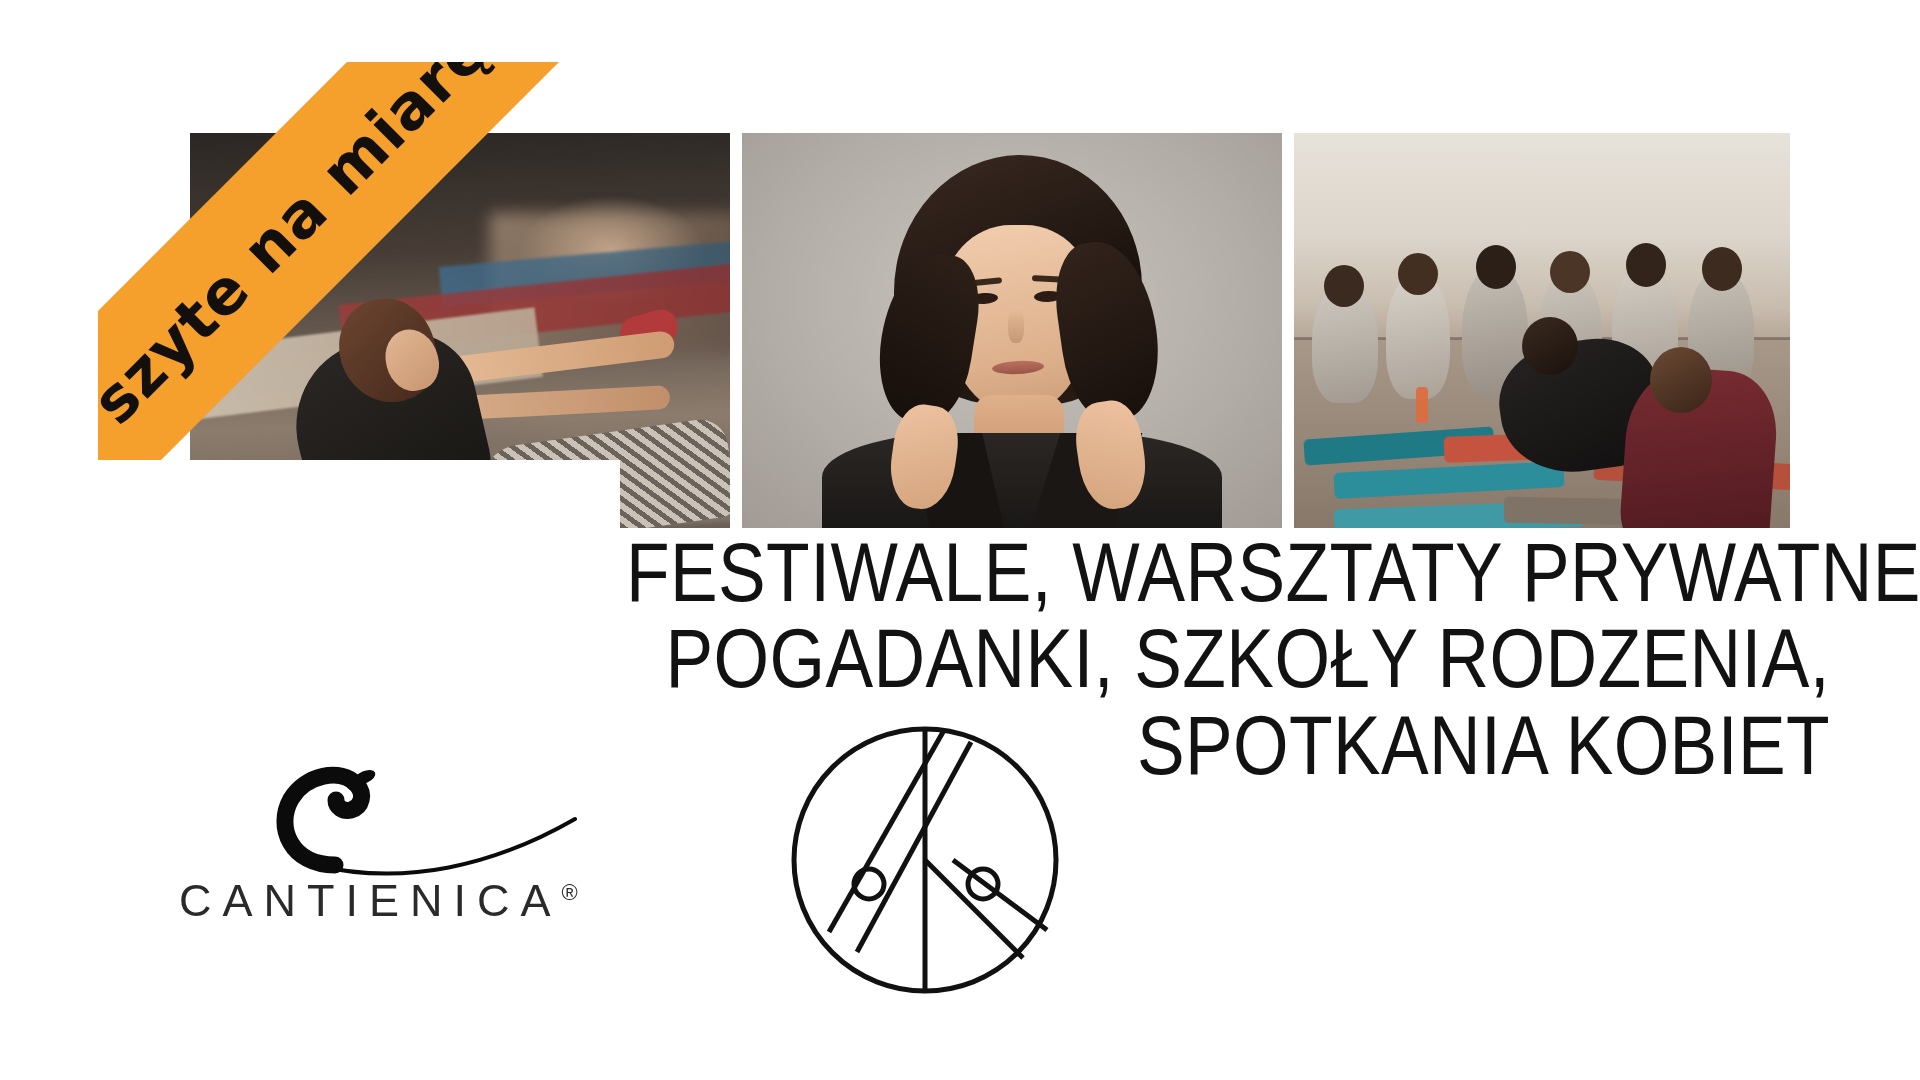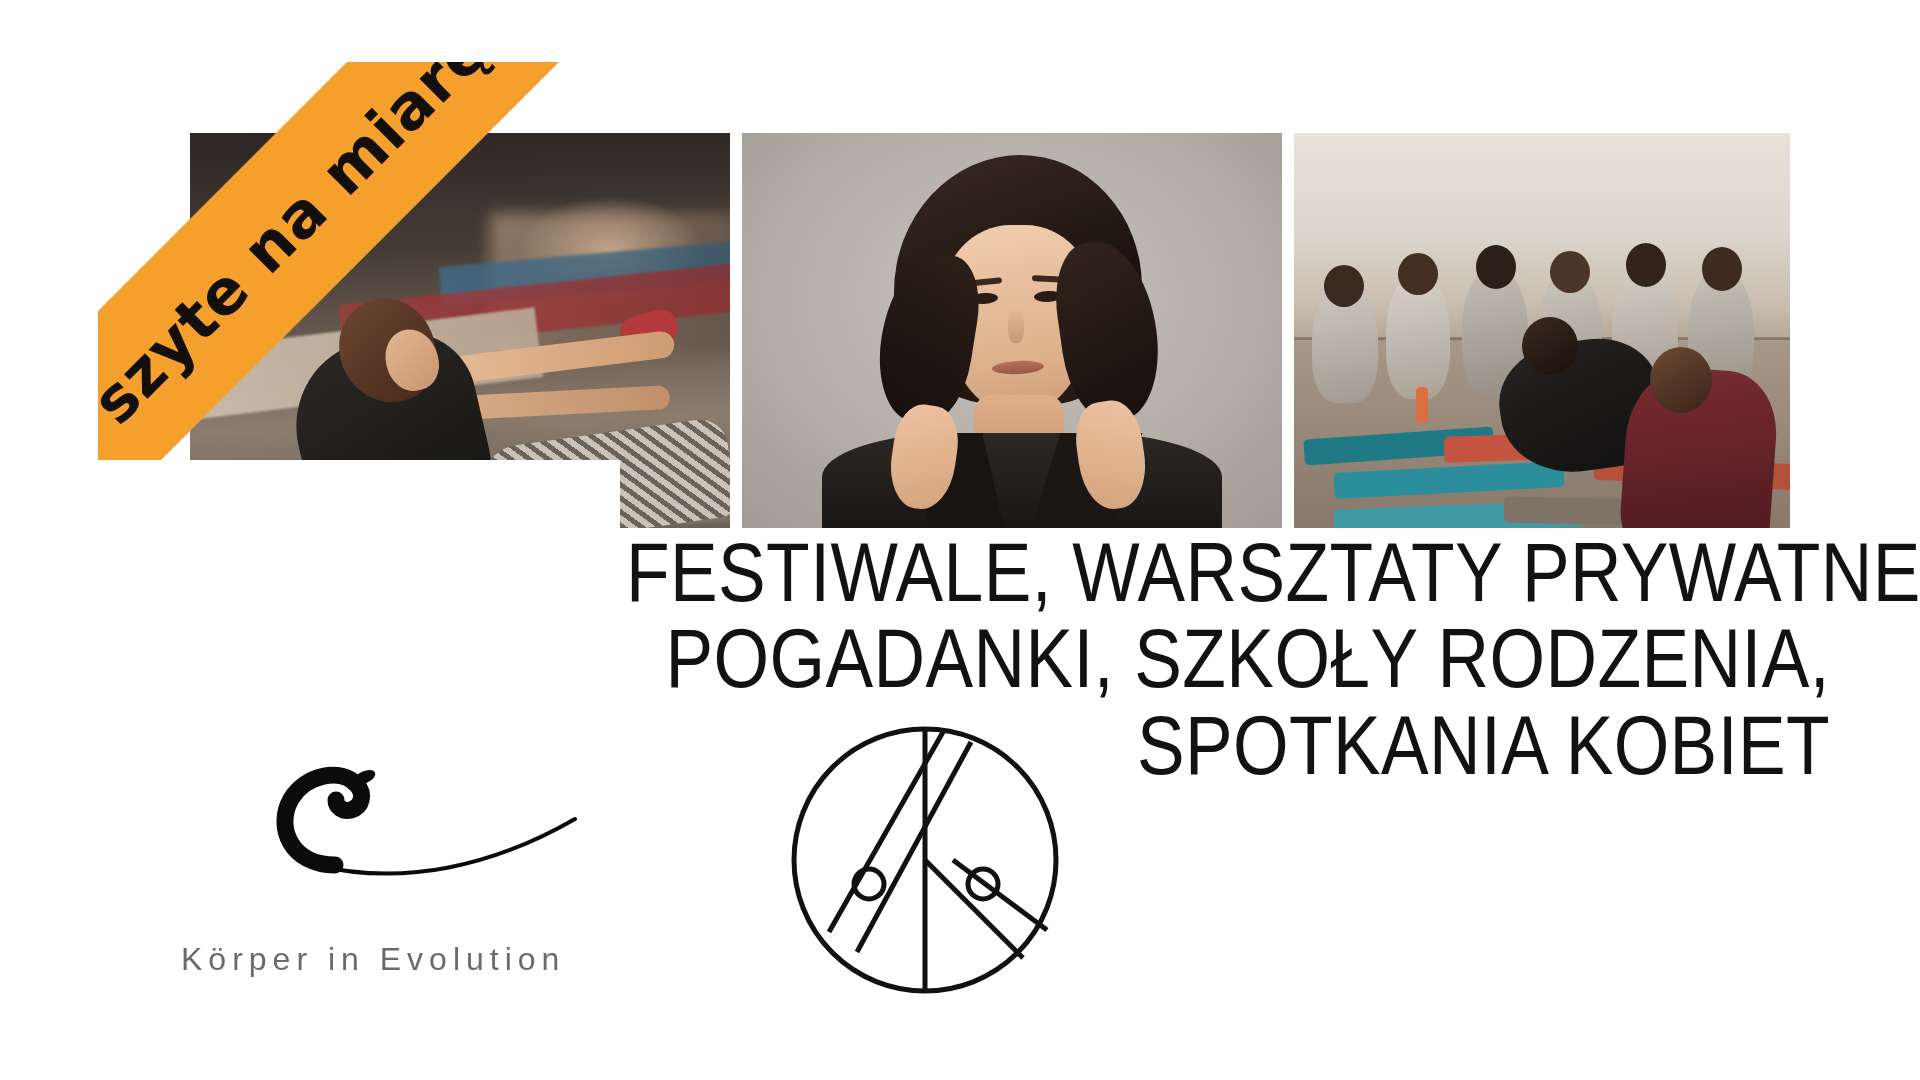--- a/index.html
+++ b/index.html
@@ -258,21 +258,21 @@
     <div>POGADANKI, SZKOŁY RODZENIA,</div>
     <div>SPOTKANIA KOBIET</div>
   </div>
 
   <div class="logo">
     <svg width="460" height="170" viewBox="0 0 460 170">
       <path d="M170 150 C126 150 110 112 126 84 C140 60 176 52 192 70 C200 79 197 92 186 95 C178 97 171 92 171 85" fill="none" stroke="#0b0b0b" stroke-width="17" stroke-linecap="round"></path>
       <ellipse cx="200" cy="62" rx="11" ry="6" fill="#0b0b0b" transform="rotate(-24 200 62)"></ellipse>
       <path d="M150 150 C240 172 330 150 410 104" fill="none" stroke="#0b0b0b" stroke-width="4" stroke-linecap="round"></path>
     </svg>
-    <div class="logo-tag">Körper in Evolution</div>
+    <div class="logo-word"><span>CANTIENICA</span><span class="reg">®</span></div>
   </div>
 
   <div class="emblem">
     <svg width="280" height="280" viewBox="0 0 280 280">
       <circle cx="140" cy="140" r="131" fill="none" stroke="#111" stroke-width="5"></circle>
       <line x1="140" y1="9" x2="140" y2="271" stroke="#111" stroke-width="5"></line>
       <line x1="158" y1="12" x2="44" y2="212" stroke="#111" stroke-width="5"></line>
       <line x1="186" y1="22" x2="72" y2="232" stroke="#111" stroke-width="5"></line>
       <line x1="140" y1="140" x2="238" y2="238" stroke="#111" stroke-width="5"></line>
       <line x1="168" y1="140" x2="262" y2="210" stroke="#111" stroke-width="5"></line>

